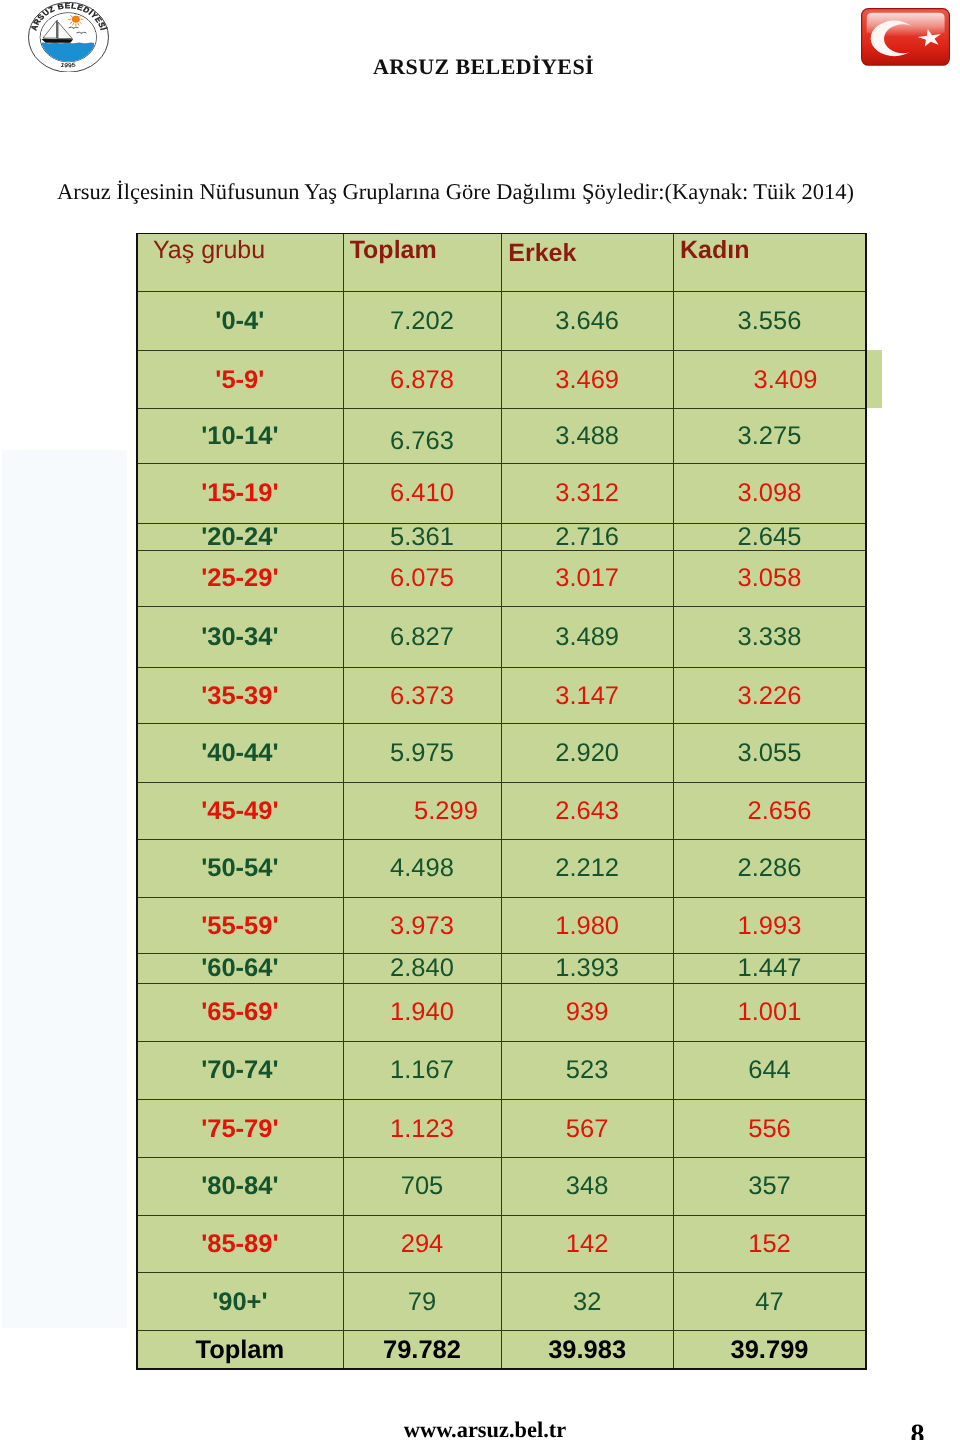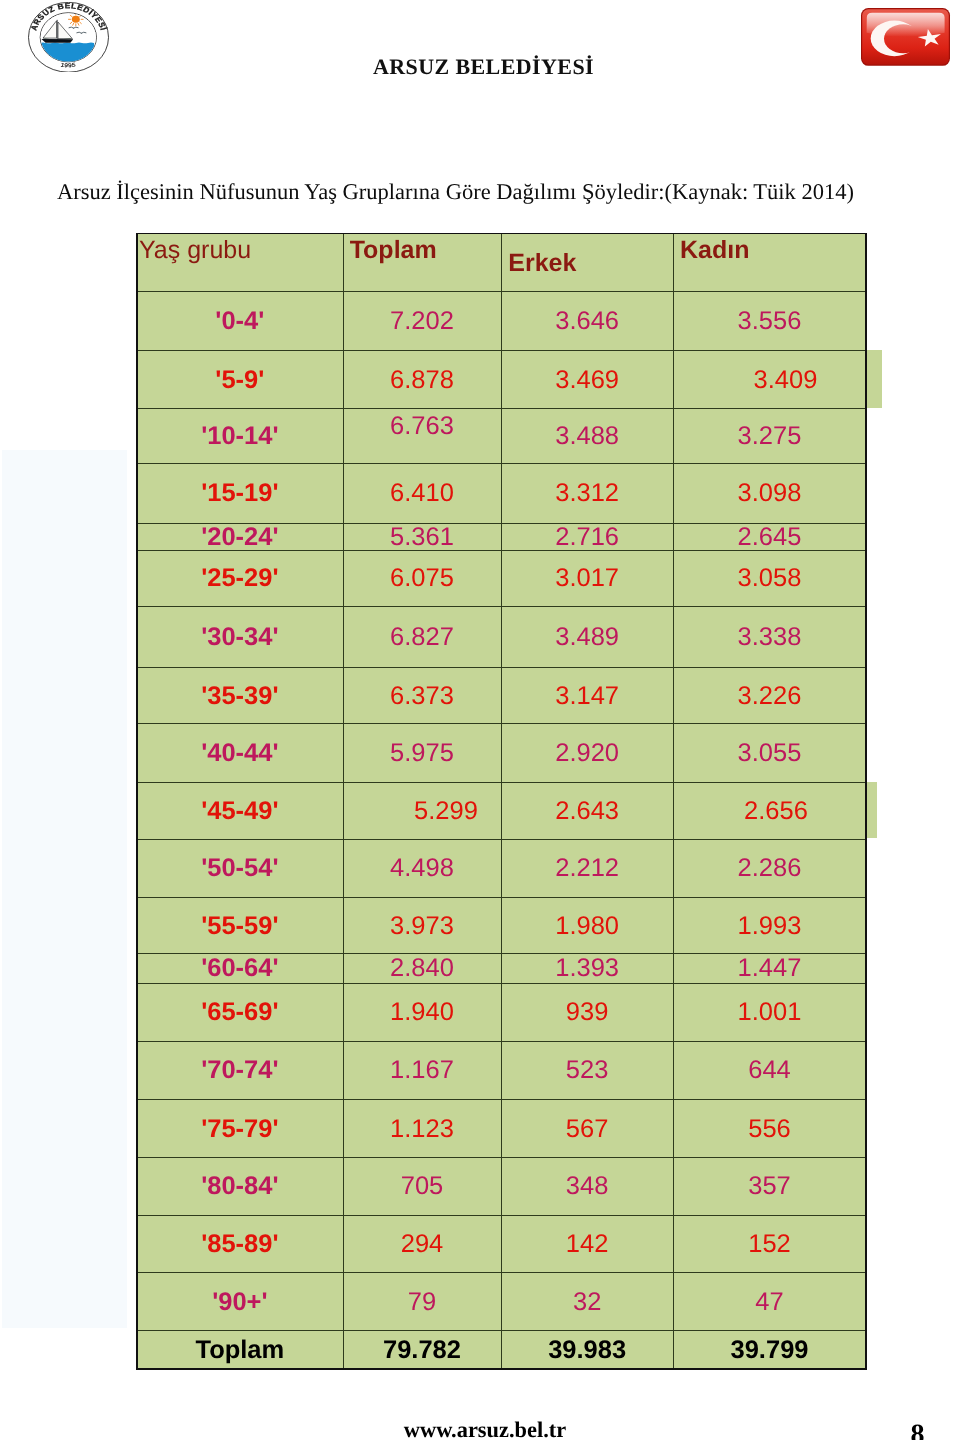--- a/index.html
+++ b/index.html
@@ -35,21 +35,21 @@
   .tbl-frame{position:absolute;left:136.6px;top:232.8px;width:730.2px;height:1136.8px;
              box-sizing:border-box;background:#c5d697;}
   .tbl-edge{position:absolute;background:#111111;}
   .cell{position:absolute;box-sizing:border-box;background:#c5d697;
         display:flex;align-items:center;justify-content:center;
         white-space:nowrap;overflow:hidden;}
   .hline{position:absolute;height:1px;background:#2f3b1d;}
   .vline{position:absolute;width:1px;background:#2f3b1d;}
   .hdrcell{justify-content:flex-start;color:#8b1a11;font-size:25px;font-weight:bold;
            align-items:flex-start;}
-  .blue{color:#be185d;}
+  .blue{color:#14532d;}
   .red{color:#e21309;}
   .black{color:#000;font-weight:bold;}
   .lbl{font-weight:bold;font-size:25.5px;padding-top:2px;}
   .val{font-size:25.5px;padding-top:2px;}
 
   
   .footer-url{position:absolute;left:0;top:1417px;width:970px;text-align:center;
               font-family:"Liberation Serif",serif;font-weight:bold;font-size:22.4px;color:#000;}
   .page-num{position:absolute;left:910.4px;top:1418.5px;width:40px;text-align:left;
             font-family:"Liberation Serif",serif;font-weight:bold;font-size:28px;color:#000;}
@@ -157,34 +157,34 @@
   </div>
 
   <div class="doc-title">
     <span class="l1">ARSUZ BELEDİYESİ</span>
   </div>
 
   <div class="caption">Arsuz İlçesinin Nüfusunun Yaş Gruplarına Göre Dağılımı Şöyledir:(Kaynak: Tüik 2014)</div>
 
   <div class="tbl" id="tbl">
       <div class="tbl-frame"></div>
-      <div class="cell hdrcell" style="left: 137px; top: 233.5px; width: 205.7px; height: 57.3px; padding-left: 2px; padding-top: 2px; font-weight: normal;">Yaş grubu</div>
+      <div class="cell hdrcell" style="left: 151px; top: 233.5px; width: 205.7px; height: 57.3px; padding-left: 2px; padding-top: 2px; font-weight: normal;">Yaş grubu</div>
       <div class="cell hdrcell" style="left: 342.7px; top: 233.5px; width: 158.6px; height: 57.3px; padding-left: 7px; padding-top: 2px;">Toplam</div>
-      <div class="cell hdrcell" style="left: 501.3px; top: 233.5px; width: 171.7px; height: 57.3px; padding-left: 7px; padding-top: 15px;">Erkek</div>
+      <div class="cell hdrcell" style="left: 501.3px; top: 233.5px; width: 171.7px; height: 57.3px; padding-left: 7px; padding-top: 5px;">Erkek</div>
       <div class="cell hdrcell" style="left: 673px; top: 233.5px; width: 193px; height: 57.3px; padding-left: 7px; padding-top: 2px;">Kadın</div>
       <div class="cell lbl blue" style="left: 137px; top: 290.8px; width: 205.7px; height: 59.6px;">'0-4'</div>
       <div class="cell val blue" style="left: 342.7px; top: 290.8px; width: 158.6px; height: 59.6px;">7.202</div>
       <div class="cell val blue" style="left: 501.3px; top: 290.8px; width: 171.7px; height: 59.6px;">3.646</div>
       <div class="cell val blue" style="left: 673px; top: 290.8px; width: 193px; height: 59.6px;">3.556</div>
       <div class="cell lbl red" style="left: 137px; top: 350.4px; width: 205.7px; height: 57.5px;">'5-9'</div>
       <div class="cell val red" style="left: 342.7px; top: 350.4px; width: 158.6px; height: 57.5px;">6.878</div>
       <div class="cell val red" style="left: 501.3px; top: 350.4px; width: 171.7px; height: 57.5px;">3.469</div>
       <div class="cell val red" style="left: 673px; top: 350.4px; width: 193px; height: 57.5px; margin-left: 16px;">3.409</div>
       <div class="cell lbl blue" style="left: 137px; top: 407.9px; width: 205.7px; height: 54.8px;">'10-14'</div>
-      <div class="cell val blue" style="left: 342.7px; top: 398px; width: 158.6px; height: 54.8px;">6.763</div>
+      <div class="cell val blue" style="left: 342.7px; top: 413px; width: 158.6px; height: 54.8px;">6.763</div>
       <div class="cell val blue" style="left: 501.3px; top: 407.9px; width: 171.7px; height: 54.8px;">3.488</div>
       <div class="cell val blue" style="left: 673px; top: 407.9px; width: 193px; height: 54.8px;">3.275</div>
       <div class="cell lbl red" style="left: 137px; top: 462.7px; width: 205.7px; height: 60.3px;">'15-19'</div>
       <div class="cell val red" style="left: 342.7px; top: 462.7px; width: 158.6px; height: 60.3px;">6.410</div>
       <div class="cell val red" style="left: 501.3px; top: 462.7px; width: 171.7px; height: 60.3px;">3.312</div>
       <div class="cell val red" style="left: 673px; top: 462.7px; width: 193px; height: 60.3px;">3.098</div>
       <div class="cell lbl blue" style="left: 137px; top: 523px; width: 205.7px; height: 27px;">'20-24'</div>
       <div class="cell val blue" style="left: 342.7px; top: 523px; width: 158.6px; height: 27px;">5.361</div>
       <div class="cell val blue" style="left: 501.3px; top: 523px; width: 171.7px; height: 27px;">2.716</div>
       <div class="cell val blue" style="left: 673px; top: 523px; width: 193px; height: 27px;">2.645</div>
@@ -200,21 +200,21 @@
       <div class="cell val red" style="left: 342.7px; top: 667.1px; width: 158.6px; height: 56.1px;">6.373</div>
       <div class="cell val red" style="left: 501.3px; top: 667.1px; width: 171.7px; height: 56.1px;">3.147</div>
       <div class="cell val red" style="left: 673px; top: 667.1px; width: 193px; height: 56.1px;">3.226</div>
       <div class="cell lbl blue" style="left: 137px; top: 723.2px; width: 205.7px; height: 58.6px;">'40-44'</div>
       <div class="cell val blue" style="left: 342.7px; top: 723.2px; width: 158.6px; height: 58.6px;">5.975</div>
       <div class="cell val blue" style="left: 501.3px; top: 723.2px; width: 171.7px; height: 58.6px;">2.920</div>
       <div class="cell val blue" style="left: 673px; top: 723.2px; width: 193px; height: 58.6px;">3.055</div>
       <div class="cell lbl red" style="left: 137px; top: 781.8px; width: 205.7px; height: 56.7px;">'45-49'</div>
       <div class="cell val red" style="left: 342.7px; top: 781.8px; width: 158.6px; height: 56.7px; margin-left: 24px;">5.299</div>
       <div class="cell val red" style="left: 501.3px; top: 781.8px; width: 171.7px; height: 56.7px;">2.643</div>
-      <div class="cell val red" style="left: 655px; top: 781.8px; width: 222px; height: 56.7px; padding-left: 20px;">2.656</div>
+      <div class="cell val red" style="left: 673px; top: 781.8px; width: 193px; height: 56.7px; padding-left: 20px;">2.656</div>
       <div class="cell lbl blue" style="left: 137px; top: 838.5px; width: 205.7px; height: 58.9px;">'50-54'</div>
       <div class="cell val blue" style="left: 342.7px; top: 838.5px; width: 158.6px; height: 58.9px;">4.498</div>
       <div class="cell val blue" style="left: 501.3px; top: 838.5px; width: 171.7px; height: 58.9px;">2.212</div>
       <div class="cell val blue" style="left: 673px; top: 838.5px; width: 193px; height: 58.9px;">2.286</div>
       <div class="cell lbl red" style="left: 137px; top: 897.4px; width: 205.7px; height: 55.5px;">'55-59'</div>
       <div class="cell val red" style="left: 342.7px; top: 897.4px; width: 158.6px; height: 55.5px;">3.973</div>
       <div class="cell val red" style="left: 501.3px; top: 897.4px; width: 171.7px; height: 55.5px;">1.980</div>
       <div class="cell val red" style="left: 673px; top: 897.4px; width: 193px; height: 55.5px;">1.993</div>
       <div class="cell lbl blue" style="left: 137px; top: 952.9px; width: 205.7px; height: 29.9px;">'60-64'</div>
       <div class="cell val blue" style="left: 342.7px; top: 952.9px; width: 158.6px; height: 29.9px;">2.840</div>

